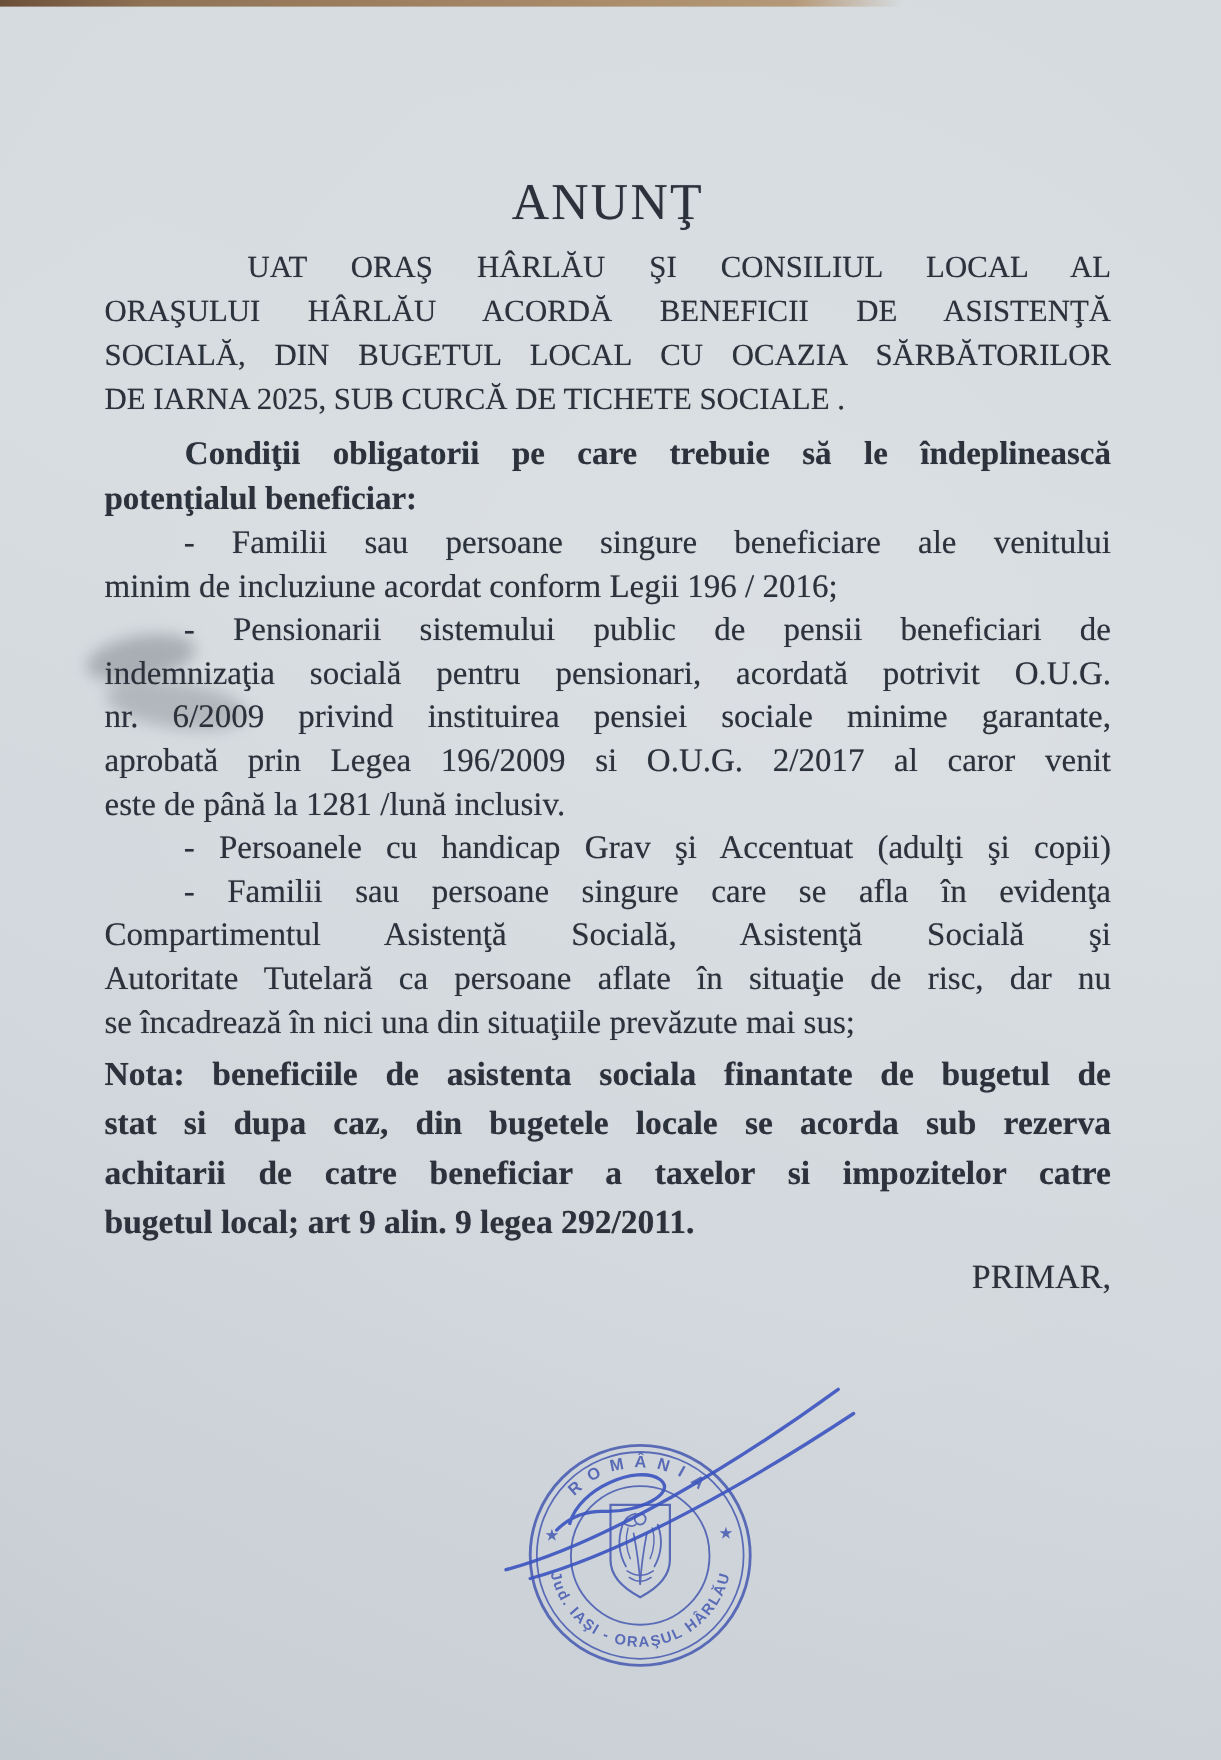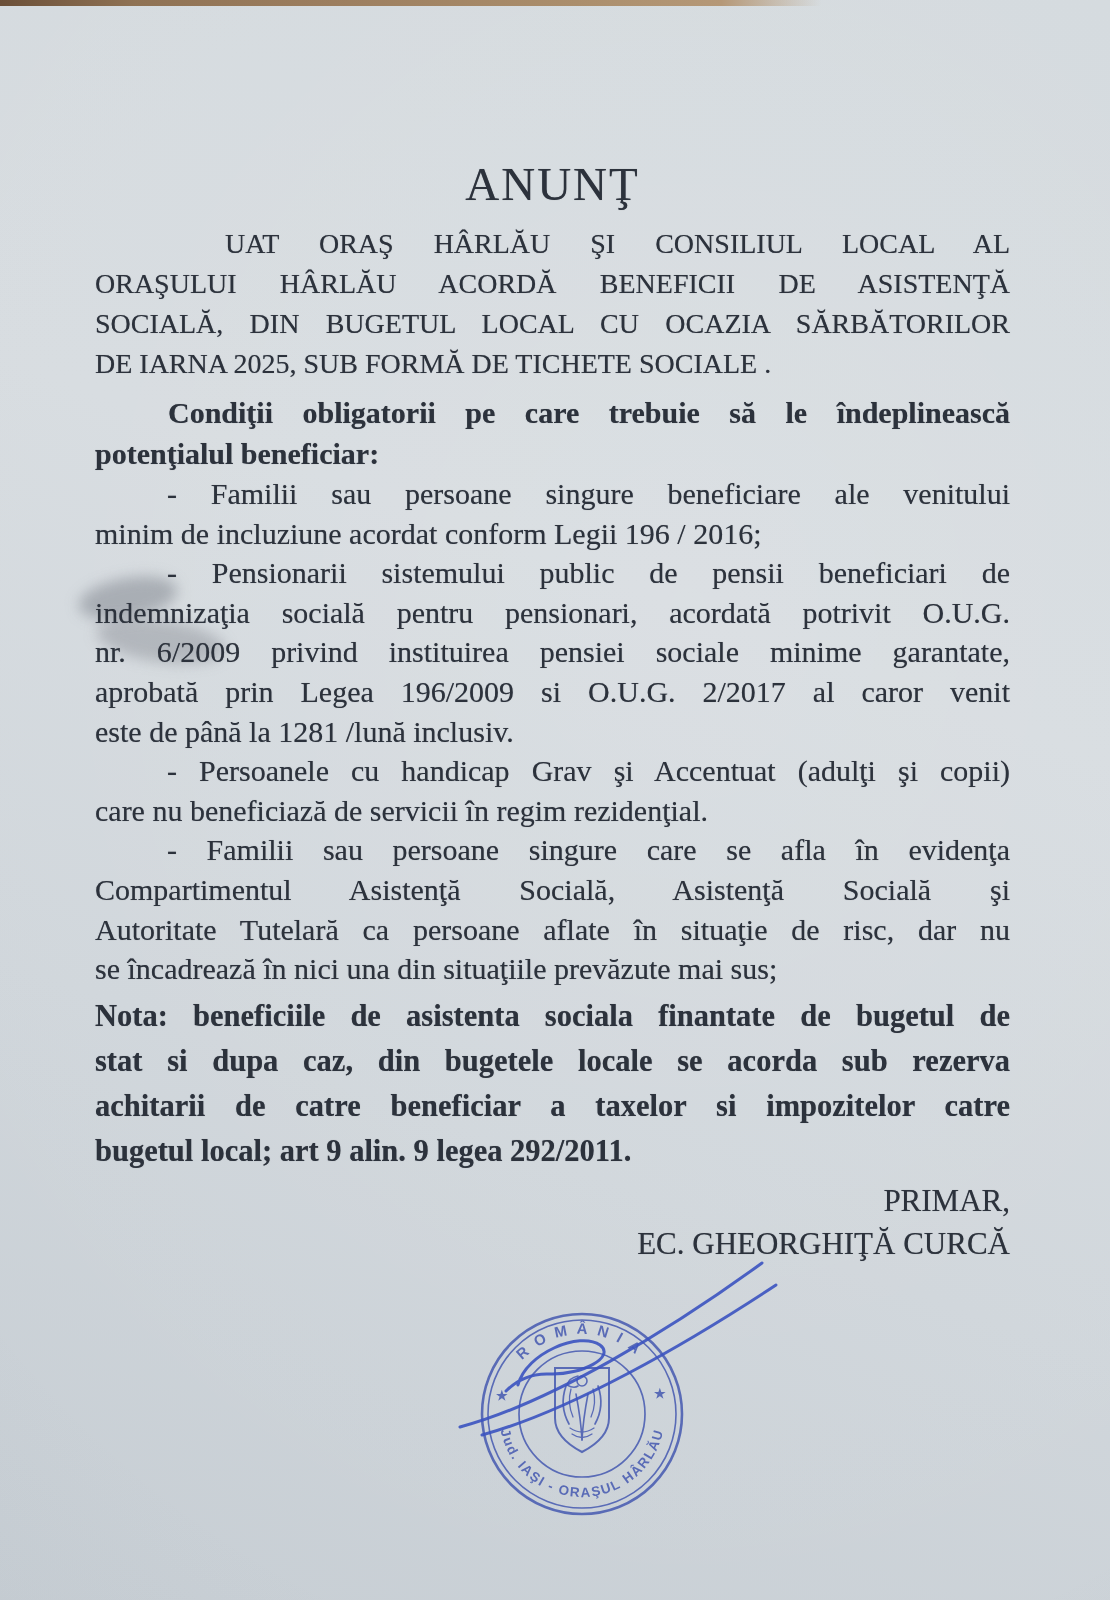--- a/index.html
+++ b/index.html
@@ -73,21 +73,21 @@
   <div class="smudge s2"></div>
 
   <div class="content">
 
     <div class="title">ANUNŢ</div>
 
     <div class="intro">
       <div class="line stretch ind">UAT ORAŞ HÂRLĂU ŞI CONSILIUL LOCAL AL</div>
       <div class="line stretch">ORAŞULUI HÂRLĂU ACORDĂ BENEFICII DE ASISTENŢĂ</div>
       <div class="line stretch">SOCIALĂ, DIN BUGETUL LOCAL CU OCAZIA SĂRBĂTORILOR</div>
-      <div class="line">DE IARNA 2025, SUB FORMĂ DE TICHETE SOCIALE .</div>
+      <div class="line">DE IARNA 2025, SUB CURCĂ DE TICHETE SOCIALE .</div>
     </div>
 
     <div class="cond">
       <div class="line stretch ind">Condiţii obligatorii pe care trebuie să le îndeplinească</div>
       <div class="line">potenţialul beneficiar:</div>
     </div>
 
     <div class="bullets">
       <div>
         <div class="line stretch ind">- Familii sau persoane singure beneficiare ale venitului</div>
@@ -95,41 +95,39 @@
       </div>
       <div>
         <div class="line stretch ind">- Pensionarii sistemului public de pensii beneficiari de</div>
         <div class="line stretch">indemnizaţia socială pentru pensionari, acordată potrivit O.U.G.</div>
         <div class="line stretch">nr. 6/2009 privind instituirea pensiei sociale minime garantate,</div>
         <div class="line stretch">aprobată prin Legea 196/2009 si O.U.G. 2/2017 al caror venit</div>
         <div class="line">este de până la 1281 /lună inclusiv.</div>
       </div>
       <div>
         <div class="line stretch ind">- Persoanele cu handicap Grav şi Accentuat (adulţi şi copii)</div>
-        <div class="line">care nu beneficiază de servicii în regim rezidenţial.</div>
       </div>
       <div>
         <div class="line stretch ind">- Familii sau persoane singure care se afla în evidenţa</div>
         <div class="line stretch">Compartimentul Asistenţă Socială, Asistenţă Socială şi</div>
         <div class="line stretch">Autoritate Tutelară ca persoane aflate în situaţie de risc, dar nu</div>
         <div class="line">se încadrează în nici una din situaţiile prevăzute mai sus;</div>
       </div>
     </div>
 
 
     <div class="nota">
       <div class="line stretch">Nota: beneficiile de asistenta sociala finantate de bugetul de</div>
       <div class="line stretch">stat si dupa caz, din bugetele locale se acorda sub rezerva</div>
       <div class="line stretch">achitarii de catre beneficiar a taxelor si impozitelor catre</div>
       <div class="line">bugetul local; art 9 alin. 9 legea 292/2011.</div>
     </div>
 
     <div class="sig">
       <div class="line">PRIMAR,</div>
-      <div class="line">EC. GHEORGHIŢĂ CURCĂ</div>
     </div>
 
   </div>
 
   <svg class="stamp-svg" width="264" height="264" viewBox="0 0 264 264">
     <defs>
       <path id="arcTop" d="M 52,132 A 80,80 0 0 1 212,132" fill="none"></path>
       <path id="arcBot" d="M 49,132 A 83,83 0 0 0 215,132" fill="none"></path>
     </defs>
     <circle class="ring" cx="132" cy="132" r="100" stroke-width="2.6"></circle>

